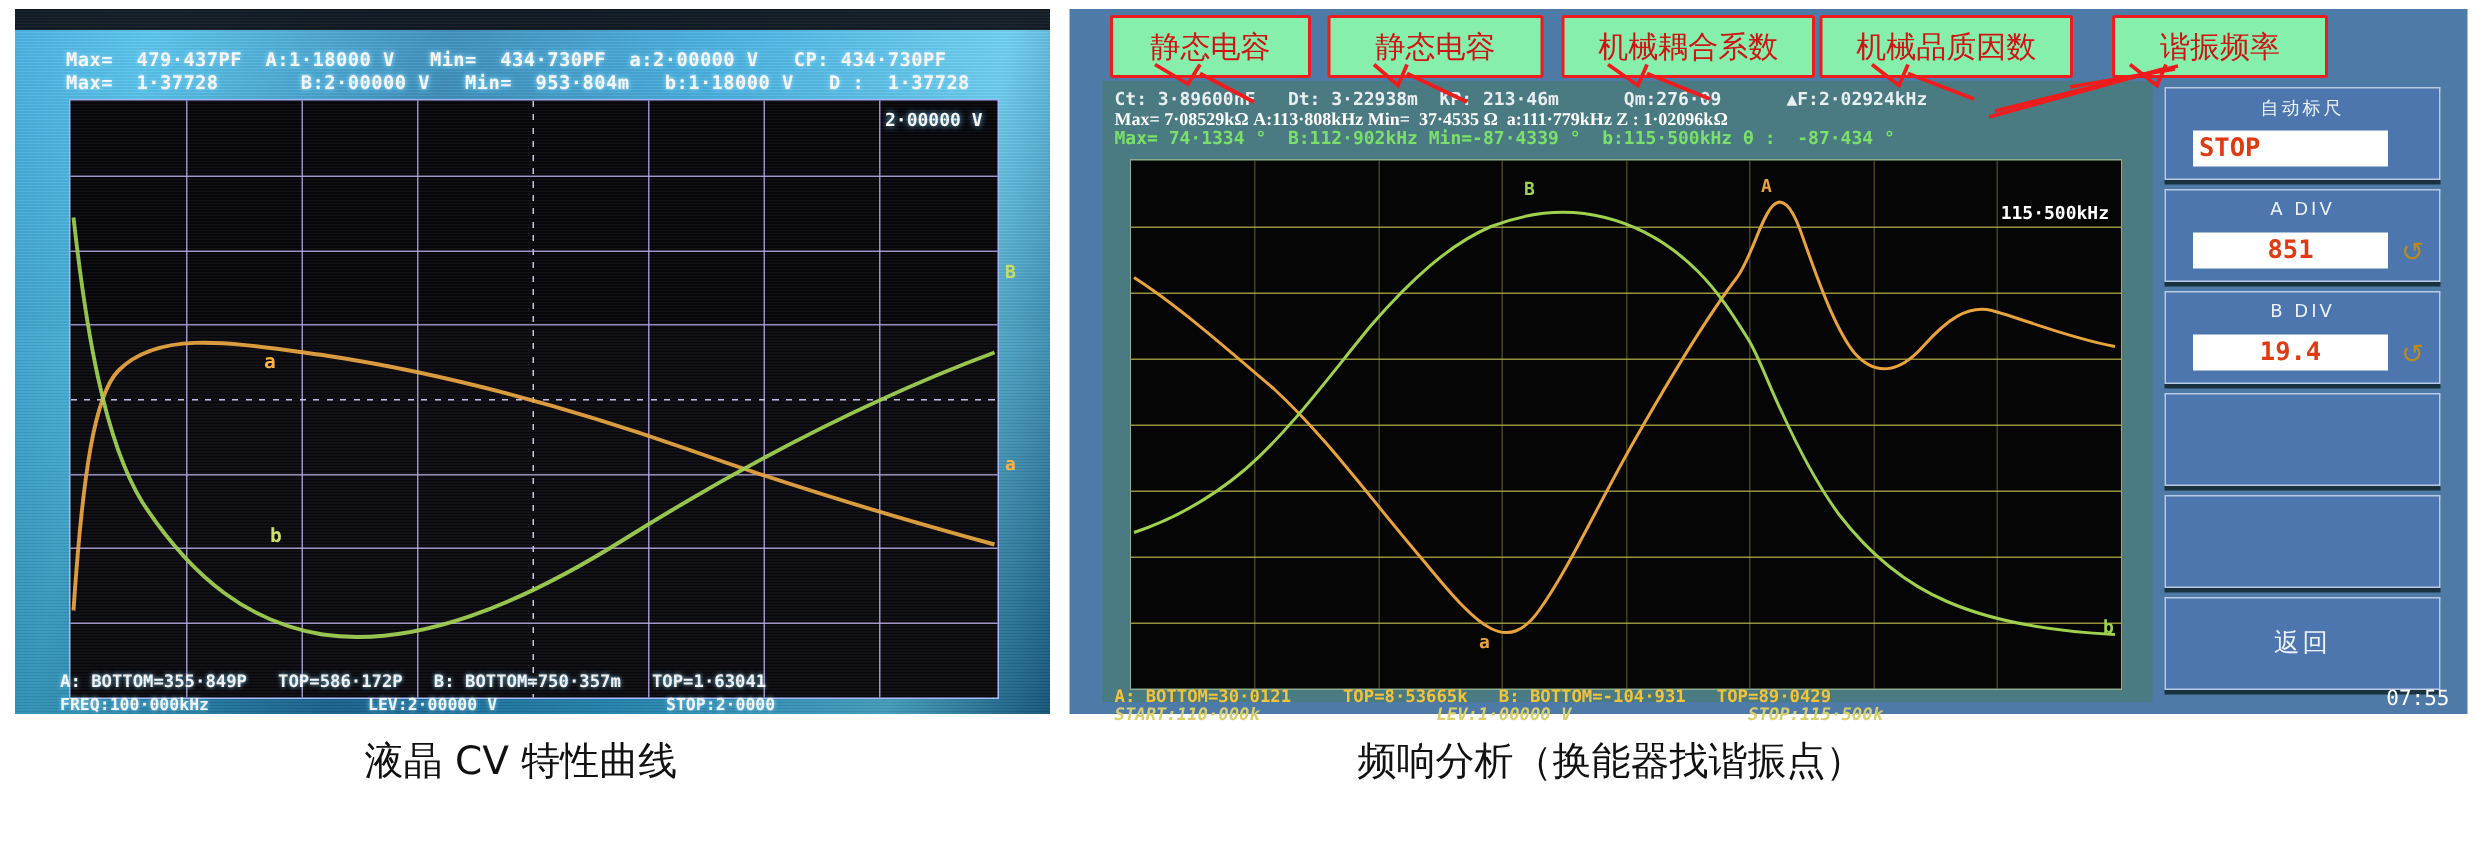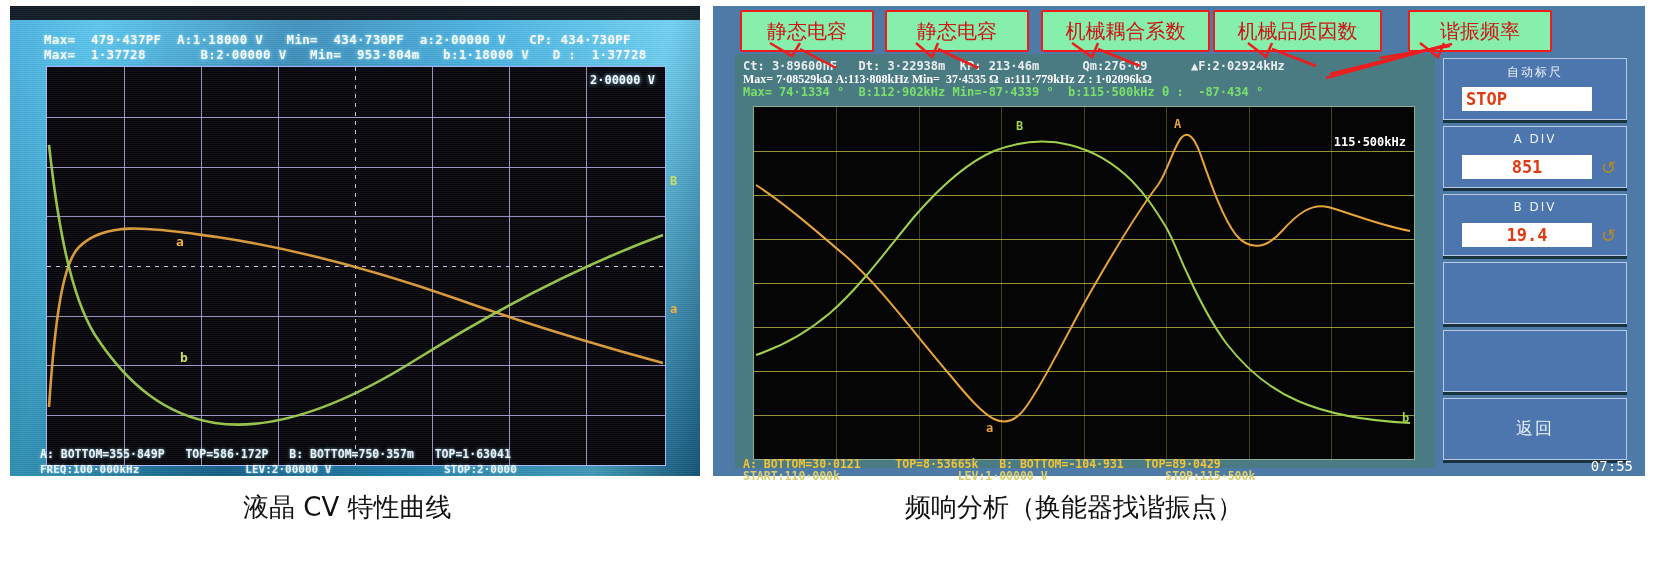--- a/index.html
+++ b/index.html
@@ -62,21 +62,21 @@
     background:#050505;border:1px solid #8fae8f;}
   .inst-grid .h{position:absolute;left:0;right:0;height:1px;background:#b9b54a;opacity:.8;}
   .inst-grid .v{position:absolute;top:0;bottom:0;width:1px;background:#b9b54a;opacity:.35;}
   .inst-freq{position:absolute;right:8px;top:4px;color:#ffffff;
     font-family:"DejaVu Sans Mono",monospace;font-size:12px;font-weight:bold;margin-top:24px;}
   .mk{position:absolute;font-family:"DejaVu Sans Mono",monospace;font-size:12px;font-weight:bold;}
   .inst-foot{position:absolute;left:30px;top:452px;width:700px;
     font-family:"DejaVu Sans Mono",monospace;font-size:11.5px;font-weight:bold;
     line-height:13px;white-space:pre;}
   .foot-a{color:#f3c33a;}
-  .foot-b{color:#d8cf6a;}
+  .foot-b{color:#d8cf6a;font-style:italic;}
 
   
   .softcol{position:absolute;left:730px;top:52px;width:188px;height:408px;}
   .skey{position:relative;width:182px;height:60px;margin-bottom:6px;
     background:#4c76ad;border:1px solid #b9cbe4;box-shadow:0 3px 0 #18333f;}
   .skey .ttl{position:absolute;left:0;right:0;top:5px;text-align:center;color:#eef3fa;
     font-size:12px;font-family:"DejaVu Sans",sans-serif;letter-spacing:2px;}
   .skey .val{position:absolute;left:18px;right:34px;top:28px;height:24px;background:#fff;
     color:#e03a12;font-size:17px;font-weight:bold;text-align:center;line-height:24px;
     font-family:"DejaVu Sans Mono",monospace;}

